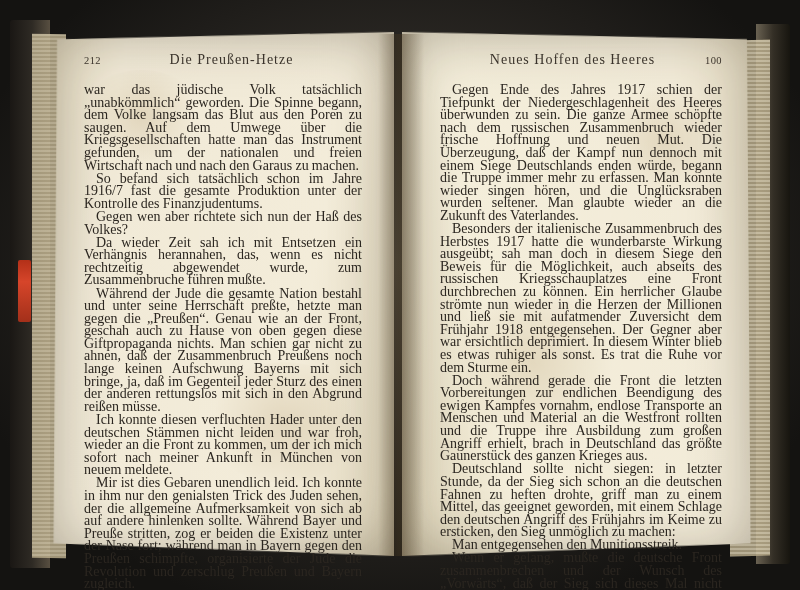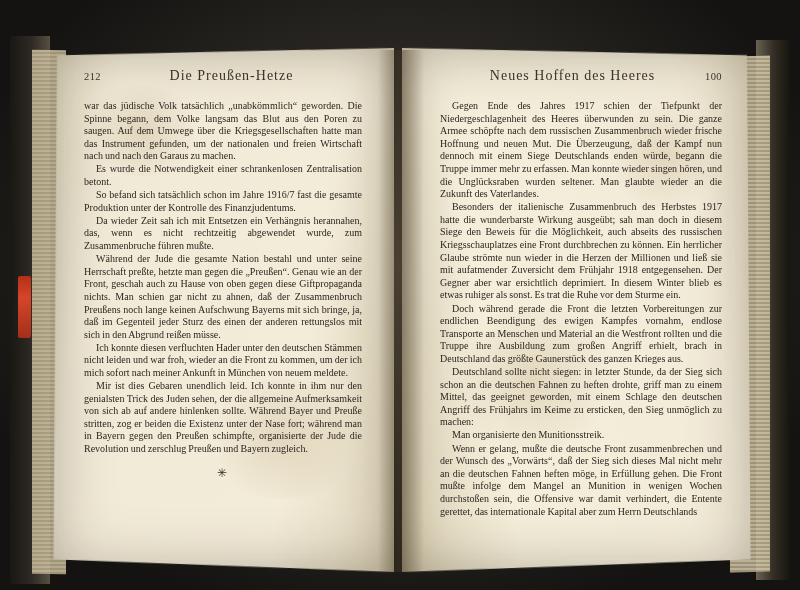--- a/index.html
+++ b/index.html
@@ -21,21 +21,21 @@
     position: absolute;
     inset: 0;
     background:
       radial-gradient(ellipse at 50% 45%, #4a453c 0%, #2a2723 45%, #141311 80%);
   }
 
   
   .book {
     position: absolute;
     left: 10px;
-    top: 30px;
+    top: 14px;
     width: 780px;
     height: 560px;
   }
 
   
   .cover-left {
     position: absolute;
     left: 0px;
     top: 6px;
     width: 40px;
@@ -153,21 +153,21 @@
   .running-head .title {
     flex: 1;
     text-align: center;
     font-size: 14px;
     letter-spacing: 1px;
   }
   .running-head.rh-right .folio { order: 3; }
 
   .body-text p {
     margin: 0 0 0.5px 0;
-    font-size: 10px;
+    font-size: 14px;
     line-height: 12.6px;
     text-align: justify;
     text-indent: 12px;
     hyphens: auto;
     word-spacing: -0.3px;
     font-family: "Liberation Serif", serif;
   }
   .body-text p.noindent { text-indent: 0; }
 
   .asterisk {
@@ -224,38 +224,38 @@
 
     <div class="gutter"></div>
 
     <div class="col left">
       <div class="running-head">
         <span class="folio">212</span>
         <span class="title">Die Preußen-Hetze</span>
       </div>
       <div class="body-text">
         <p class="noindent">war das jüdische Volk tatsächlich „unabkömmlich“ geworden. Die Spinne begann, dem Volke langsam das Blut aus den Poren zu saugen. Auf dem Umwege über die Kriegsgesellschaften hatte man das Instrument gefunden, um der nationalen und freien Wirtschaft nach und nach den Garaus zu machen.</p>
-        <p>Es wurde die Notwendigkeit einer schrankenlosen Zentralisation betont.</p>
         <p>So befand sich tatsächlich schon im Jahre 1916/7 fast die gesamte Produktion unter der Kontrolle des Finanzjudentums.</p>
+        <p>Gegen wen aber richtete sich nun der Haß des Volkes?</p>
         <p>Da wieder Zeit sah ich mit Entsetzen ein Verhängnis herannahen, das, wenn es nicht rechtzeitig abgewendet wurde, zum Zusammenbruche führen mußte.</p>
         <p>Während der Jude die gesamte Nation bestahl und unter seine Herrschaft preßte, hetzte man gegen die „Preußen“. Genau wie an der Front, geschah auch zu Hause von oben gegen diese Giftpropaganda nichts. Man schien gar nicht zu ahnen, daß der Zusammenbruch Preußens noch lange keinen Aufschwung Bayerns mit sich bringe, ja, daß im Gegenteil jeder Sturz des einen der anderen rettungslos mit sich in den Abgrund reißen müsse.</p>
         <p>Ich konnte diesen verfluchten Hader unter den deutschen Stämmen nicht leiden und war froh, wieder an die Front zu kommen, um der ich mich sofort nach meiner Ankunft in München von neuem meldete.</p>
         <p>Mir ist dies Gebaren unendlich leid. Ich konnte in ihm nur den genialsten Trick des Juden sehen, der die allgemeine Aufmerksamkeit von sich ab auf andere hinlenken sollte. Während Bayer und Preuße stritten, zog er beiden die Existenz unter der Nase fort; während man in Bayern gegen den Preußen schimpfte, organisierte der Jude die Revolution und zerschlug Preußen und Bayern zugleich.</p>
         <div class="asterisk">✳</div>
       </div>
     </div>
 
     <div class="col right">
       <div class="running-head rh-right">
         <span class="title">Neues Hoffen des Heeres</span>
         <span class="folio">100</span>
       </div>
       <div class="body-text">
         <p>Gegen Ende des Jahres 1917 schien der Tiefpunkt der Niedergeschlagenheit des Heeres überwunden zu sein. Die ganze Armee schöpfte nach dem russischen Zusammenbruch wieder frische Hoffnung und neuen Mut. Die Überzeugung, daß der Kampf nun dennoch mit einem Siege Deutschlands enden würde, begann die Truppe immer mehr zu erfassen. Man konnte wieder singen hören, und die Unglücksraben wurden seltener. Man glaubte wieder an die Zukunft des Vaterlandes.</p>
         <p>Besonders der italienische Zusammenbruch des Herbstes 1917 hatte die wunderbarste Wirkung ausgeübt; sah man doch in diesem Siege den Beweis für die Möglichkeit, auch abseits des russischen Kriegsschauplatzes eine Front durchbrechen zu können. Ein herrlicher Glaube strömte nun wieder in die Herzen der Millionen und ließ sie mit aufatmender Zuversicht dem Frühjahr 1918 entgegensehen. Der Gegner aber war ersichtlich deprimiert. In diesem Winter blieb es etwas ruhiger als sonst. Es trat die Ruhe vor dem Sturme ein.</p>
         <p>Doch während gerade die Front die letzten Vorbereitungen zur endlichen Beendigung des ewigen Kampfes vornahm, endlose Transporte an Menschen und Material an die Westfront rollten und die Truppe ihre Ausbildung zum großen Angriff erhielt, brach in Deutschland das größte Gaunerstück des ganzen Krieges aus.</p>
         <p>Deutschland sollte nicht siegen: in letzter Stunde, da der Sieg sich schon an die deutschen Fahnen zu heften drohte, griff man zu einem Mittel, das geeignet geworden, mit einem Schlage den deutschen Angriff des Frühjahrs im Keime zu ersticken, den Sieg unmöglich zu machen:</p>
-        <p>Man organisierte den Munitionsstreik.</p>
+        <p>Man entgegensehen den Munitionsstreik.</p>
         <p>Wenn er gelang, mußte die deutsche Front zusammenbrechen und der Wunsch des „Vorwärts“, daß der Sieg sich dieses Mal nicht mehr an die deutschen Fahnen heften möge, in Erfüllung gehen. Die Front mußte infolge dem Mangel an Munition in wenigen Wochen durchstoßen sein, die Offensive war damit verhindert, die Entente gerettet, das internationale Kapital aber zum Herrn Deutschlands</p>
       </div>
     </div>
   </div>
 </div>
 
 </body></html>

